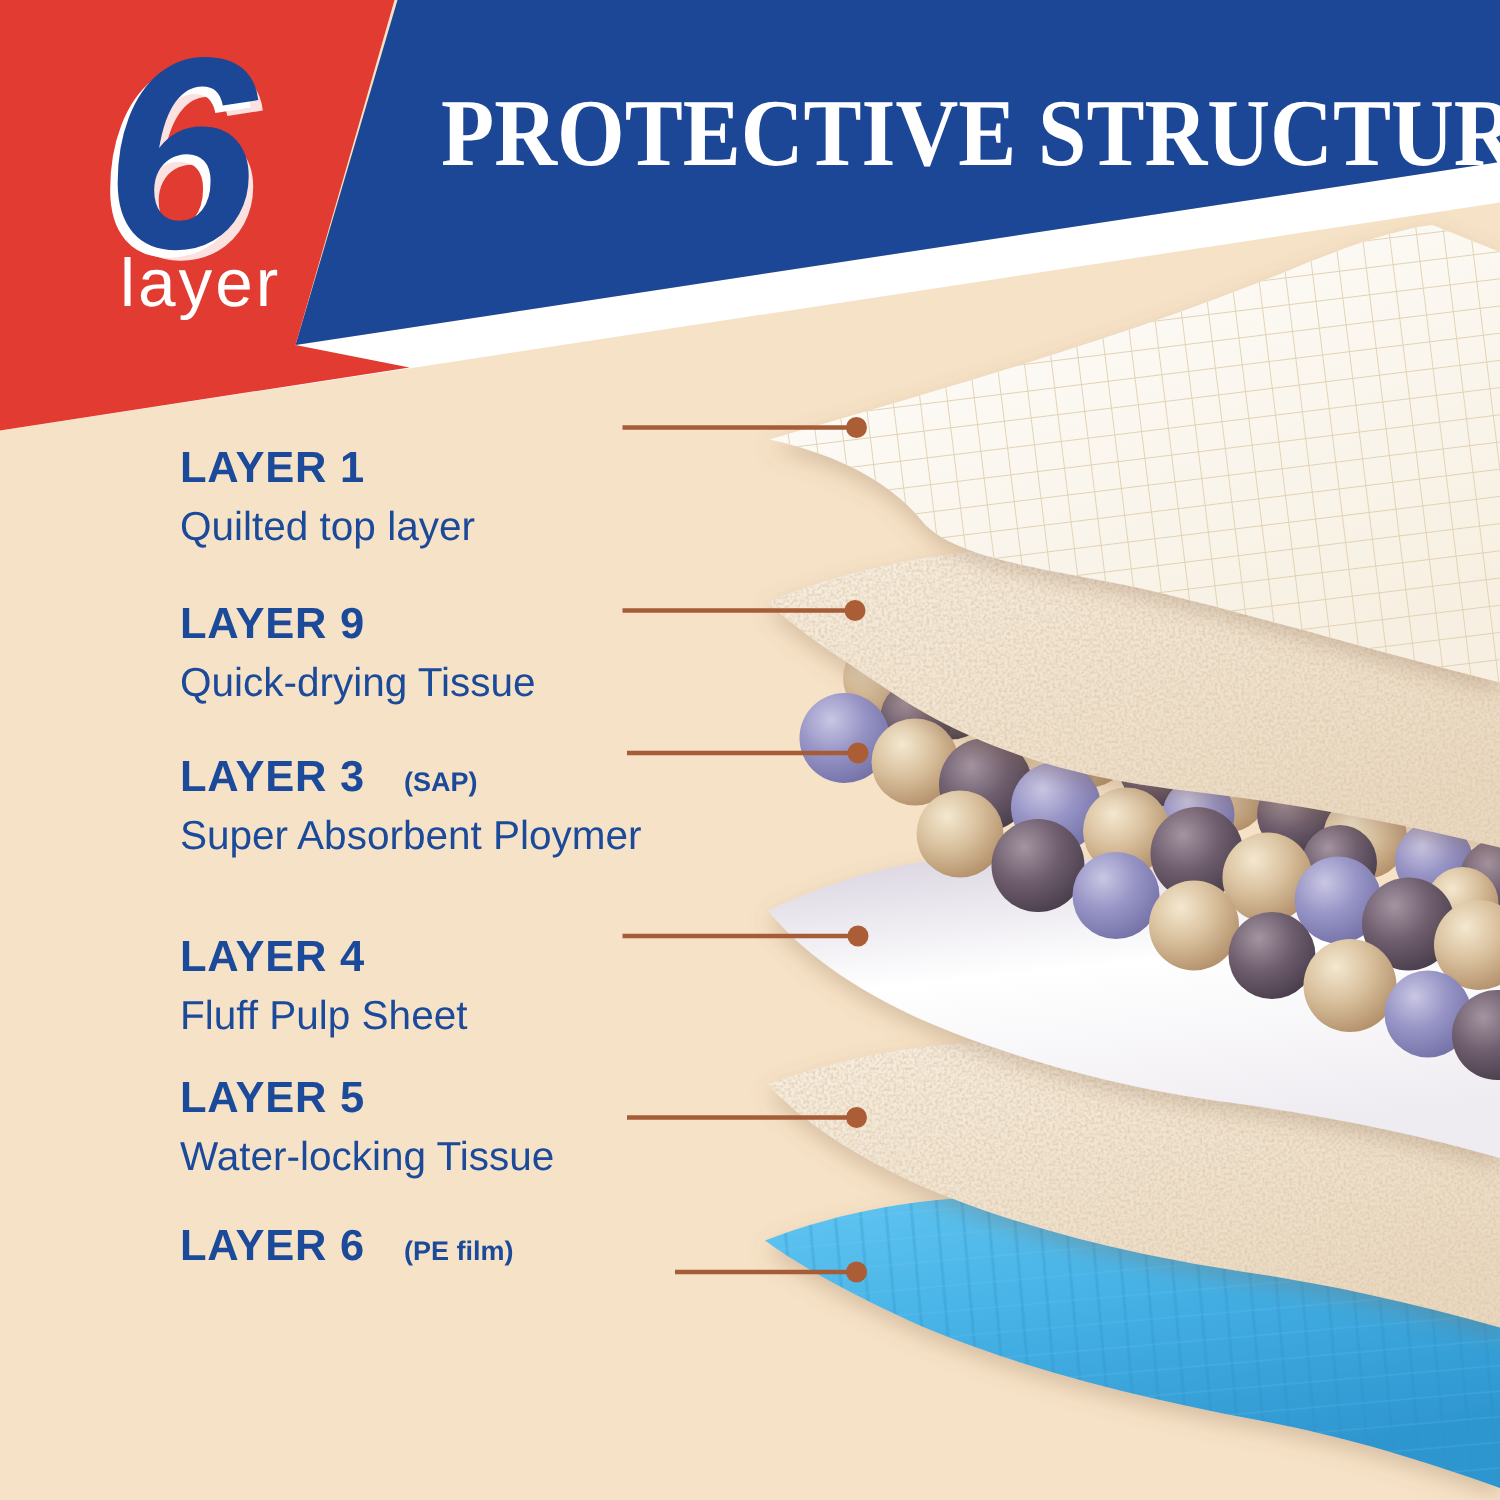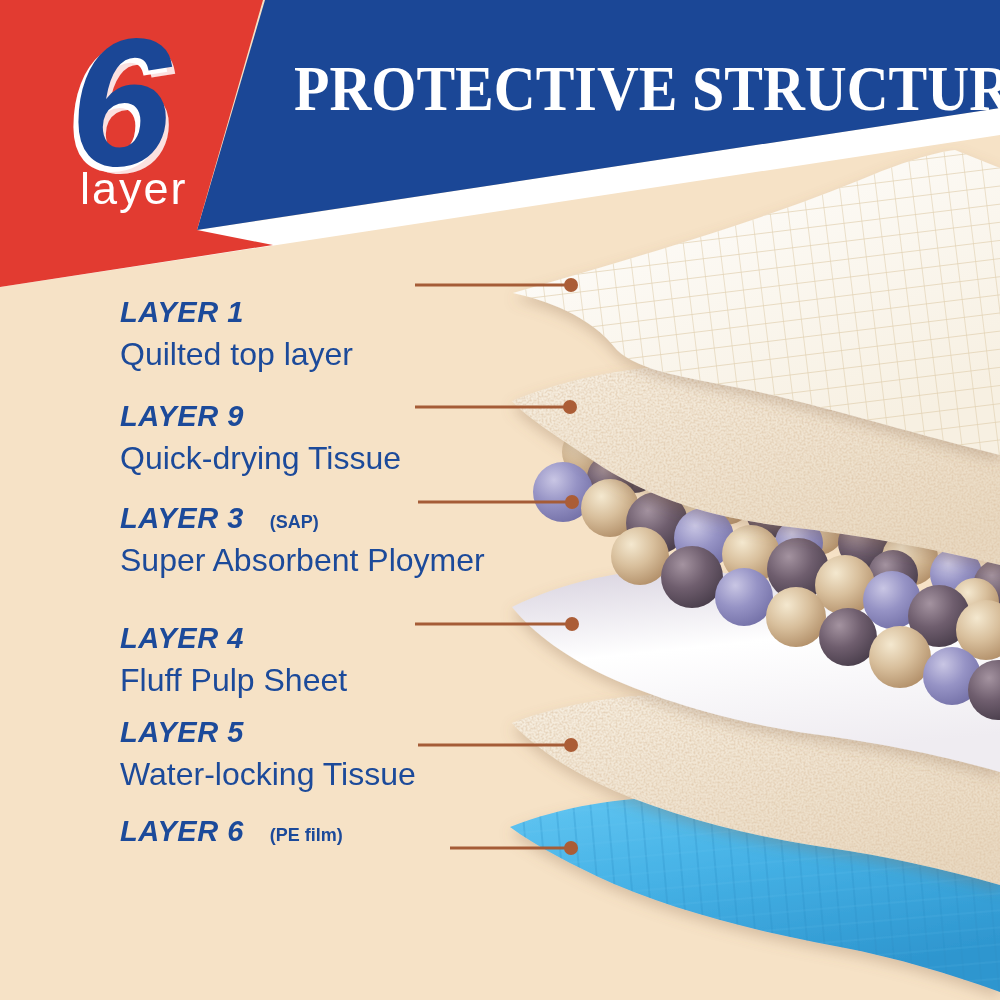--- a/index.html
+++ b/index.html
@@ -20,25 +20,25 @@
     color:#ffffff;letter-spacing:2px;font-weight:400;
   }
   .title{
     position:absolute;left:294px;top:52px;white-space:nowrap;
     font-family:"Liberation Serif",serif;font-weight:700;font-size:58px;
     color:#ffffff;letter-spacing:0px;transform:scaleY(1.1);transform-origin:top left;
   }
   .layer-item{position:absolute;left:120px;color:#1c4a9a}
   .layer-item .row{display:flex;align-items:baseline}
   .layer-item .name{
-    font-style:italic;font-weight:700;font-size:29px;letter-spacing:.5px;line-height:1.15;
+    font-weight:700;font-size:29px;letter-spacing:.5px;line-height:1.15;
   }
   .layer-item .note{font-weight:700;font-size:18px;margin-left:26px;line-height:1.15}
   .layer-item .note:empty{display:none}
-  .layer-item .desc{font-weight:400;font-size:32px;margin-top:7px;line-height:1.15}
+  .layer-item .desc{font-weight:400;font-size:27px;margin-top:7px;line-height:1.15}
 </style>
 </head>
 <body>
 
 <div class="stage">
 
   <svg class="scene" viewBox="0 0 1000 1000">
     <defs>
       <linearGradient id="gradL1" x1="0" y1="0" x2="0.6" y2="1">
         <stop offset="0" stop-color="#ffffff"></stop>

